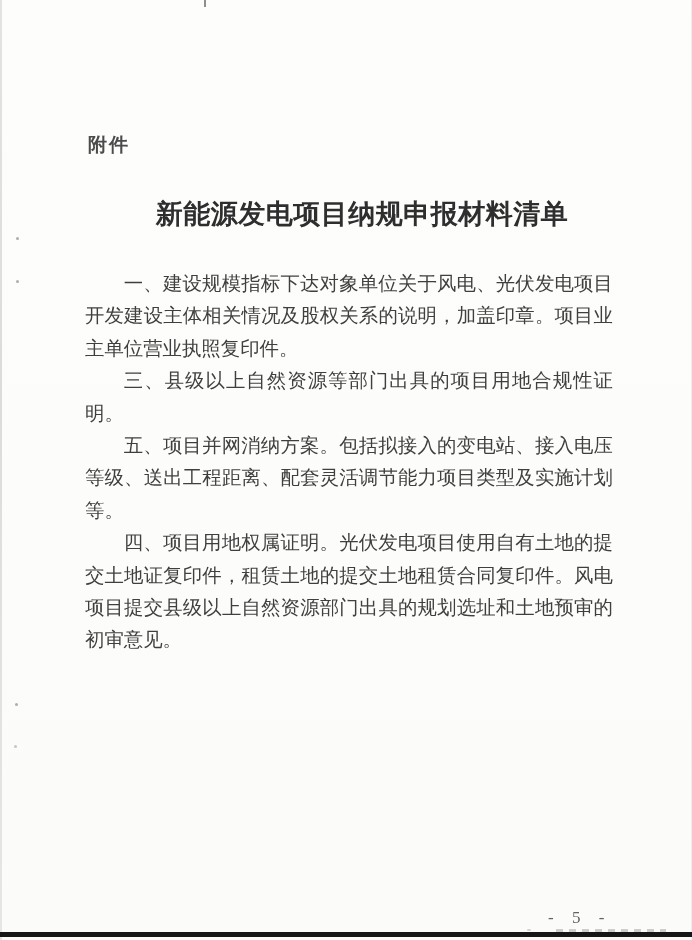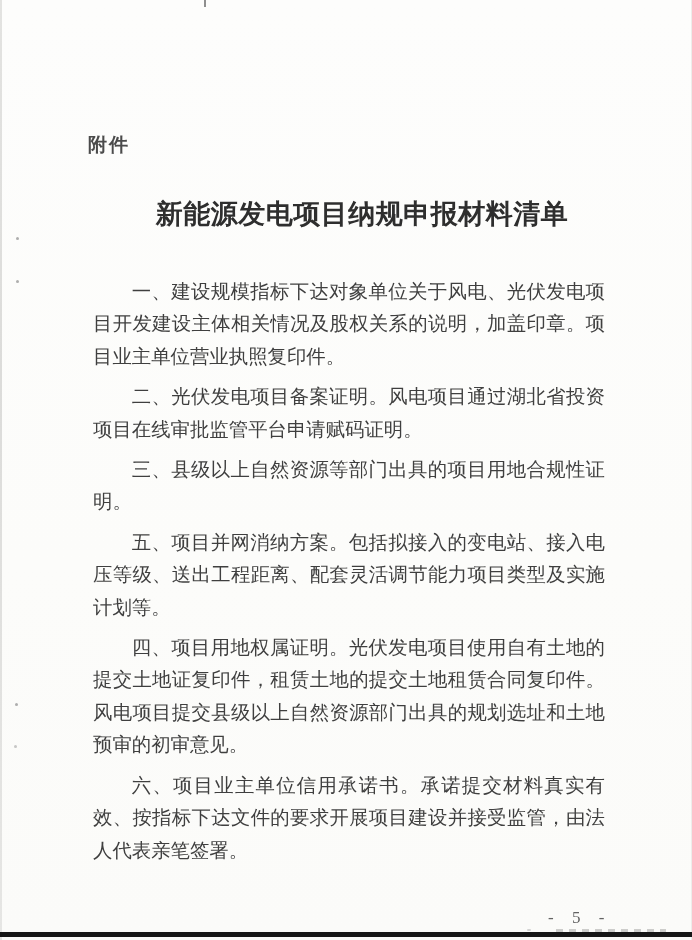--- a/index.html
+++ b/index.html
@@ -87,21 +87,21 @@
   .doc-body {
     position: absolute;
     left: 85px; top: 268px;
     width: 528px;
     font-size: 19.4px;
     line-height: 32.4px;
     color: #3f3f3f;
     text-align: justify;
   }
   .doc-body p {
-    margin: 8px;
+    margin: 0;
     text-indent: 2em;
     text-justify: inter-ideograph;
   }
   .page-number {
     position: absolute;
     left: 548px; top: 908px;
     font-size: 17px;
     color: #636363;
     letter-spacing: 7px;
     white-space: nowrap;
@@ -115,25 +115,23 @@
   <div class="edge-left"></div>
   <div class="edge-right"></div>
   <div class="top-dash"></div>
 
   <div class="attachment-label">附件</div>
 
   <div class="doc-title">新能源发电项目纳规申报材料清单</div>
 
   <div class="doc-body">
     <p>一、建设规模指标下达对象单位关于风电、光伏发电项目开发建设主体相关情况及股权关系的说明，加盖印章。项目业主单位营业执照复印件。</p>
-    <p>二、光伏发电项目备案证明。风电项目通过湖北省投资项目在线审批监管平台申请赋码证明。</p>
     <p>三、县级以上自然资源等部门出具的项目用地合规性证明。</p>
     <p>五、项目并网消纳方案。包括拟接入的变电站、接入电压等级、送出工程距离、配套灵活调节能力项目类型及实施计划等。</p>
     <p>四、项目用地权属证明。光伏发电项目使用自有土地的提交土地证复印件，租赁土地的提交土地租赁合同复印件。风电项目提交县级以上自然资源部门出具的规划选址和土地预审的初审意见。</p>
-    <p>六、项目业主单位信用承诺书。承诺提交材料真实有效、按指标下达文件的要求开展项目建设并接受监管，由法人代表亲笔签署。</p>
   </div>
 
   <div class="page-number">- 5 -</div>
 
   <div class="bleed-marks"></div>
 
   <div class="speck s1"></div>
   <div class="speck s2"></div>
   <div class="speck s3"></div>
   <div class="speck s4"></div>

